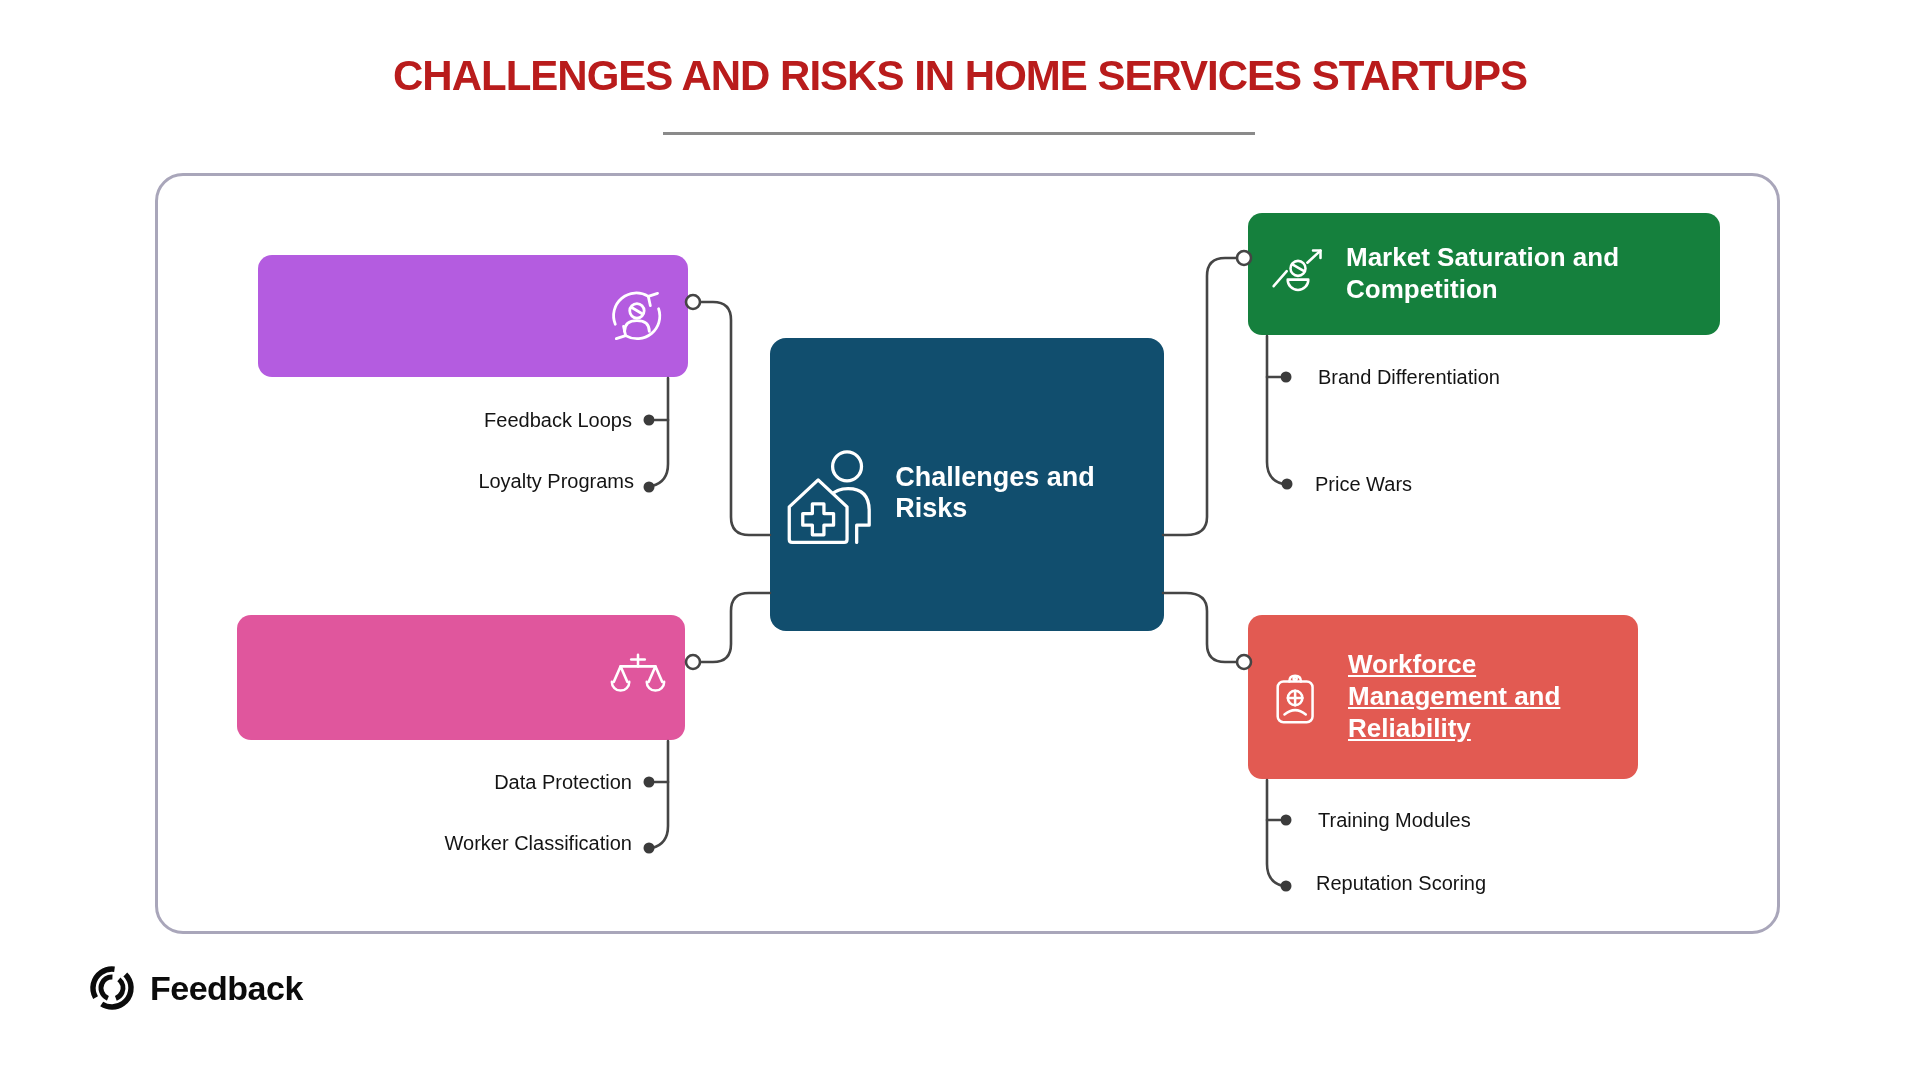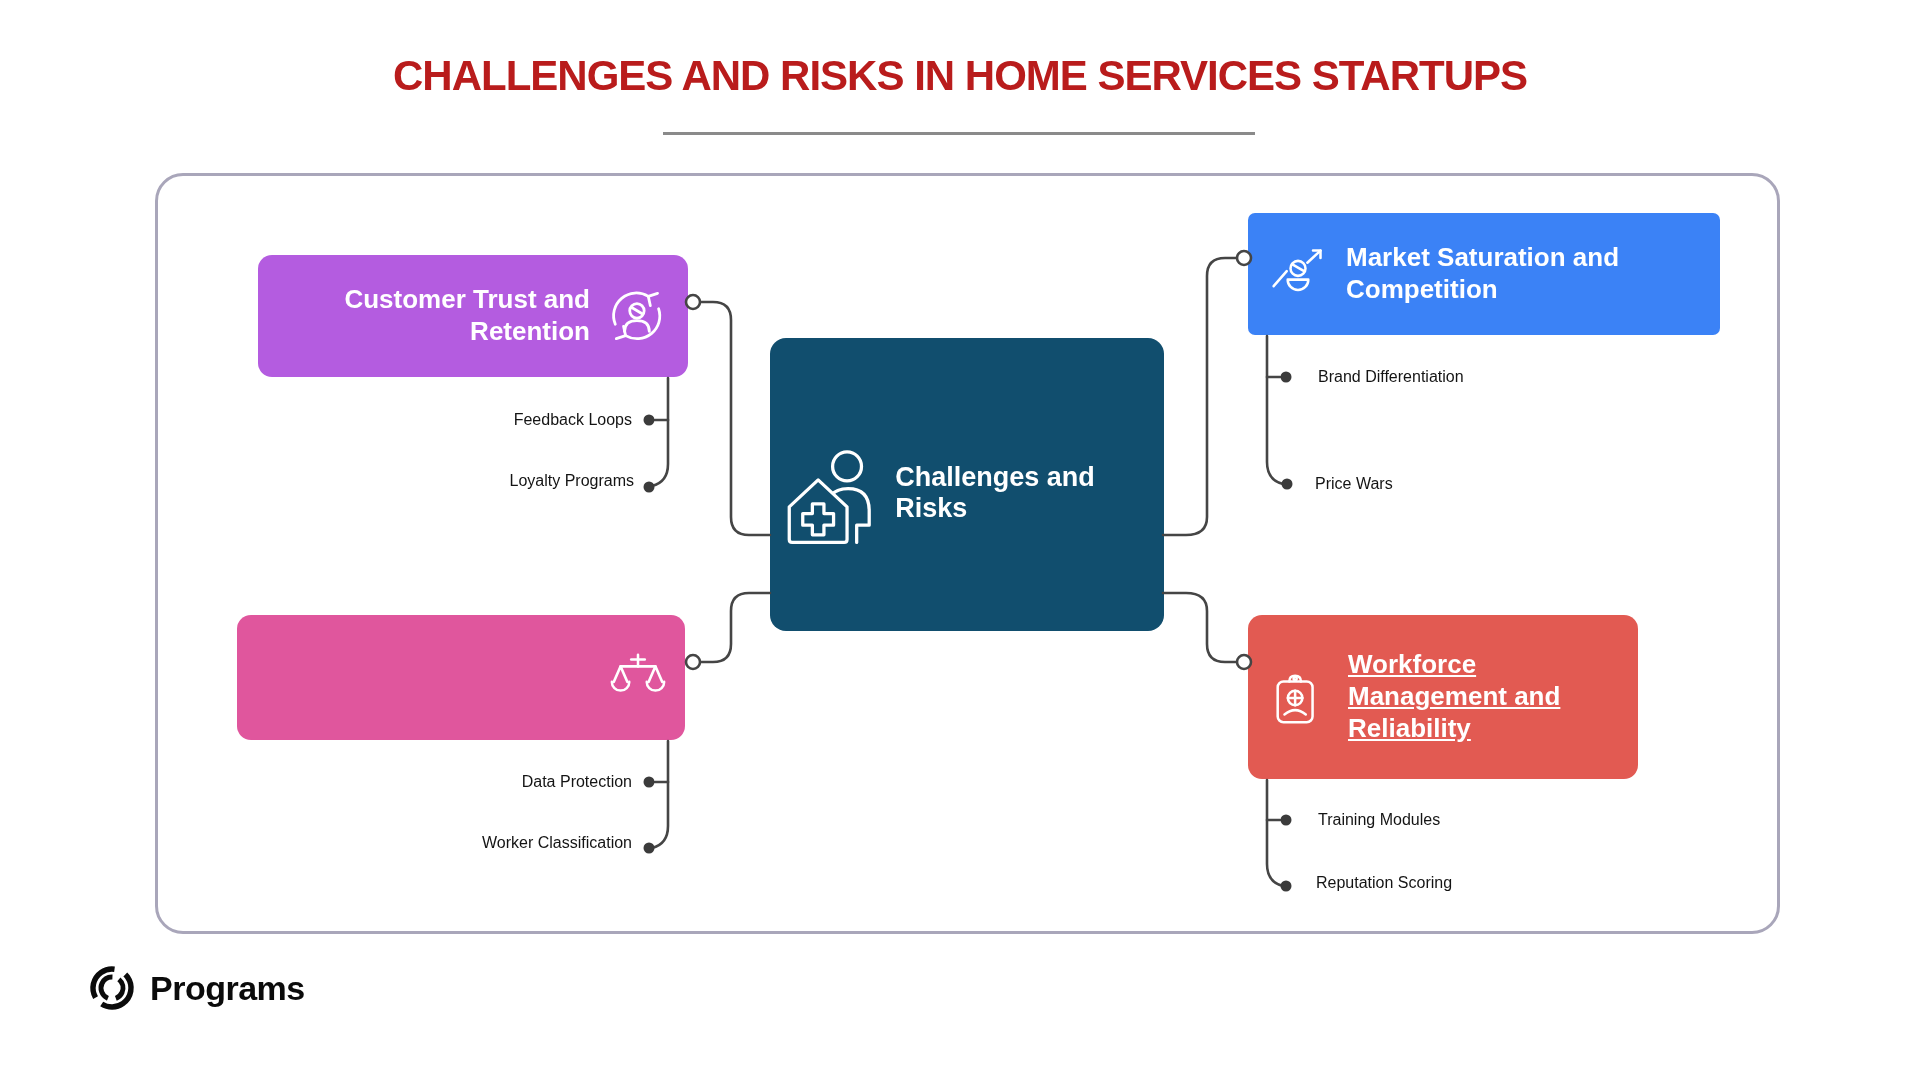--- a/index.html
+++ b/index.html
@@ -30,21 +30,21 @@
   .node.right-side .node-label{text-align:left;}
   .center-node{
     position:absolute;left:770px;top:338px;width:394px;height:293px;
     border-radius:16px;display:flex;align-items:center;
   }
   .center-node .center-label{
     color:#ffffff;font-size:27px;font-weight:700;margin-top:16px;
   }
   .center-node svg{margin-top:36px;}
   .leaf{
-    position:absolute;font-size:16px;line-height:30px;color:#141414;white-space:nowrap;
+    position:absolute;font-size:20px;line-height:30px;color:#141414;white-space:nowrap;
   }
   .leaf.align-right{text-align:center;}
   .connector-layer{
     position:absolute;left:0;top:0;width:1920px;height:1080px;pointer-events:none;
   }
   .brand{
     position:absolute;left:88px;top:964px;display:flex;align-items:center;gap:14px;
   }
   .brand .brand-text{
     font-size:34px;font-weight:600;letter-spacing:-0.5px;color:#0b0b0b;
@@ -53,21 +53,20 @@
 </style>
 </head>
 <body>
 
 <h1 class="page-title">CHALLENGES AND RISKS IN HOME SERVICES STARTUPS</h1>
 <div class="title-underline"></div>
 
 <div class="outer-frame"></div>
 
 <div class="node left-side" style="left: 258px; top: 255px; width: 430px; height: 122px; background-color: rgb(180, 92, 224);">
-  <div class="node-label" style="width:292px;">Customer Trust and Retention</div>
   <span class="icon-box">
     <svg width="66" height="66" viewBox="0 0 64 64" fill="none" stroke="#ffffff" stroke-width="2.7" stroke-linecap="round" stroke-linejoin="round">
       <path d="M41 13 A22 22 0 0 0 9 40"></path>
       <path d="M41 13 l9 -3 M41 13 l2 9"></path>
       <path d="M19 51 A22 22 0 0 0 51 25"></path>
       <path d="M19 51 l-9 3 M19 51 l-2 -9"></path>
       <circle cx="30" cy="27" r="7"></circle>
       <path d="M24.5 23.5 L35.5 30"></path>
       <path d="M18 47 Q18 36.5 30 36.5 Q42 36.5 42 47"></path>
     </svg>
@@ -81,21 +80,21 @@
       <path d="M25 13 H39"></path>
       <path d="M14 20 H50"></path>
       <path d="M14 20 L7 36 M14 20 L21 36"></path>
       <path d="M5 36 A9 9 0 0 0 23 36"></path>
       <path d="M50 20 L43 36 M50 20 L57 36"></path>
       <path d="M41 36 A9 9 0 0 0 59 36"></path>
     </svg>
   </span>
 </div>
 
-<div class="node right-side" style="left: 1248px; top: 213px; width: 472px; height: 122px; background-color: #3b82f6; border-radius: 7px;">
+<div class="node right-side" style="left: 1248px; top: 213px; width: 472px; height: 122px; background-color: #15803d;">
   <span class="icon-box">
     <svg width="60" height="60" viewBox="0 0 64 64" fill="none" stroke="#ffffff" stroke-width="2.7" stroke-linecap="round" stroke-linejoin="round">
       <path d="M6 45 L20 29"></path>
       <circle cx="32" cy="26" r="8"></circle>
       <path d="M25.5 21.5 L38.5 29"></path>
       <path d="M21 38 H43 A11 11 0 0 1 21 38 Z"></path>
       <path d="M42 20 L56 7"></path>
       <path d="M48 7 H56 V15"></path>
     </svg>
   </span>
@@ -178,14 +177,14 @@
   </g>
 </svg>
 
 <div class="brand">
   <svg width="48" height="48" viewBox="0 0 48 48">
     <g fill="none" stroke="#0b0b0b">
       <circle cx="24" cy="24" r="19" stroke-width="5.5" stroke-dasharray="52 9 42 12" transform="rotate(-35 24 24)"></circle>
       <circle cx="24" cy="24" r="11" stroke-width="5" stroke-dasharray="30 7 23 8" transform="rotate(115 24 24)"></circle>
     </g>
   </svg>
-  <span class="brand-text">Programs</span>
+  <span class="brand-text">Feedback</span>
 </div>
 
 </body></html>

